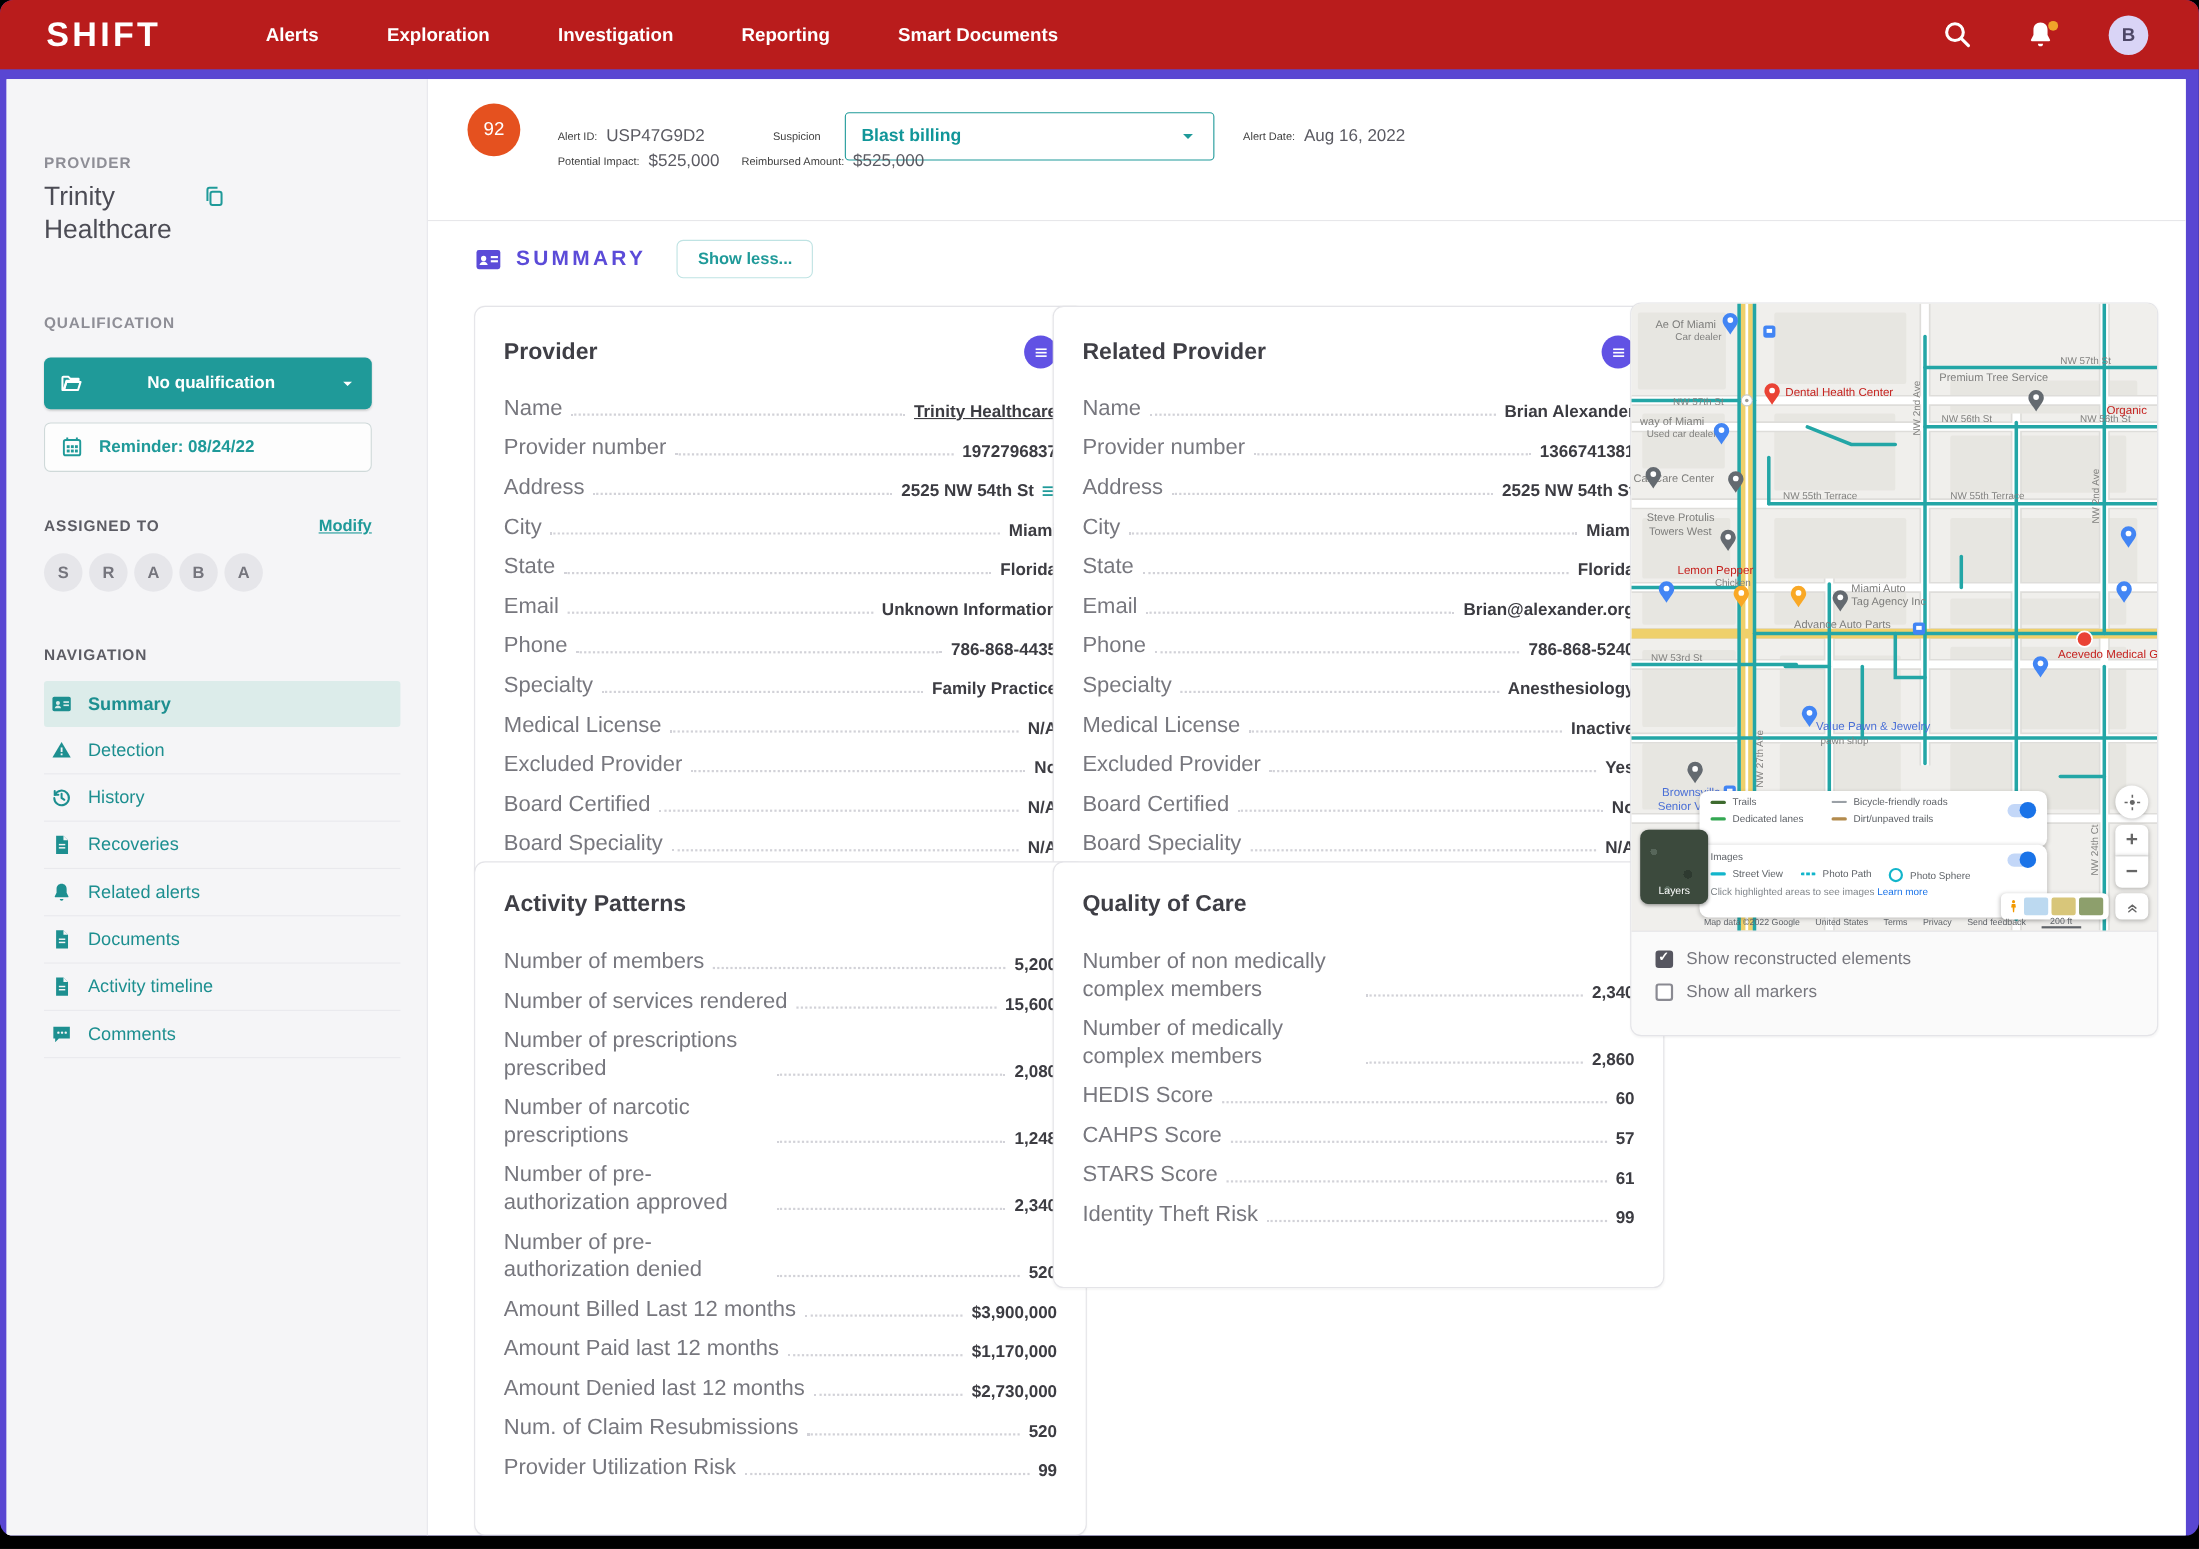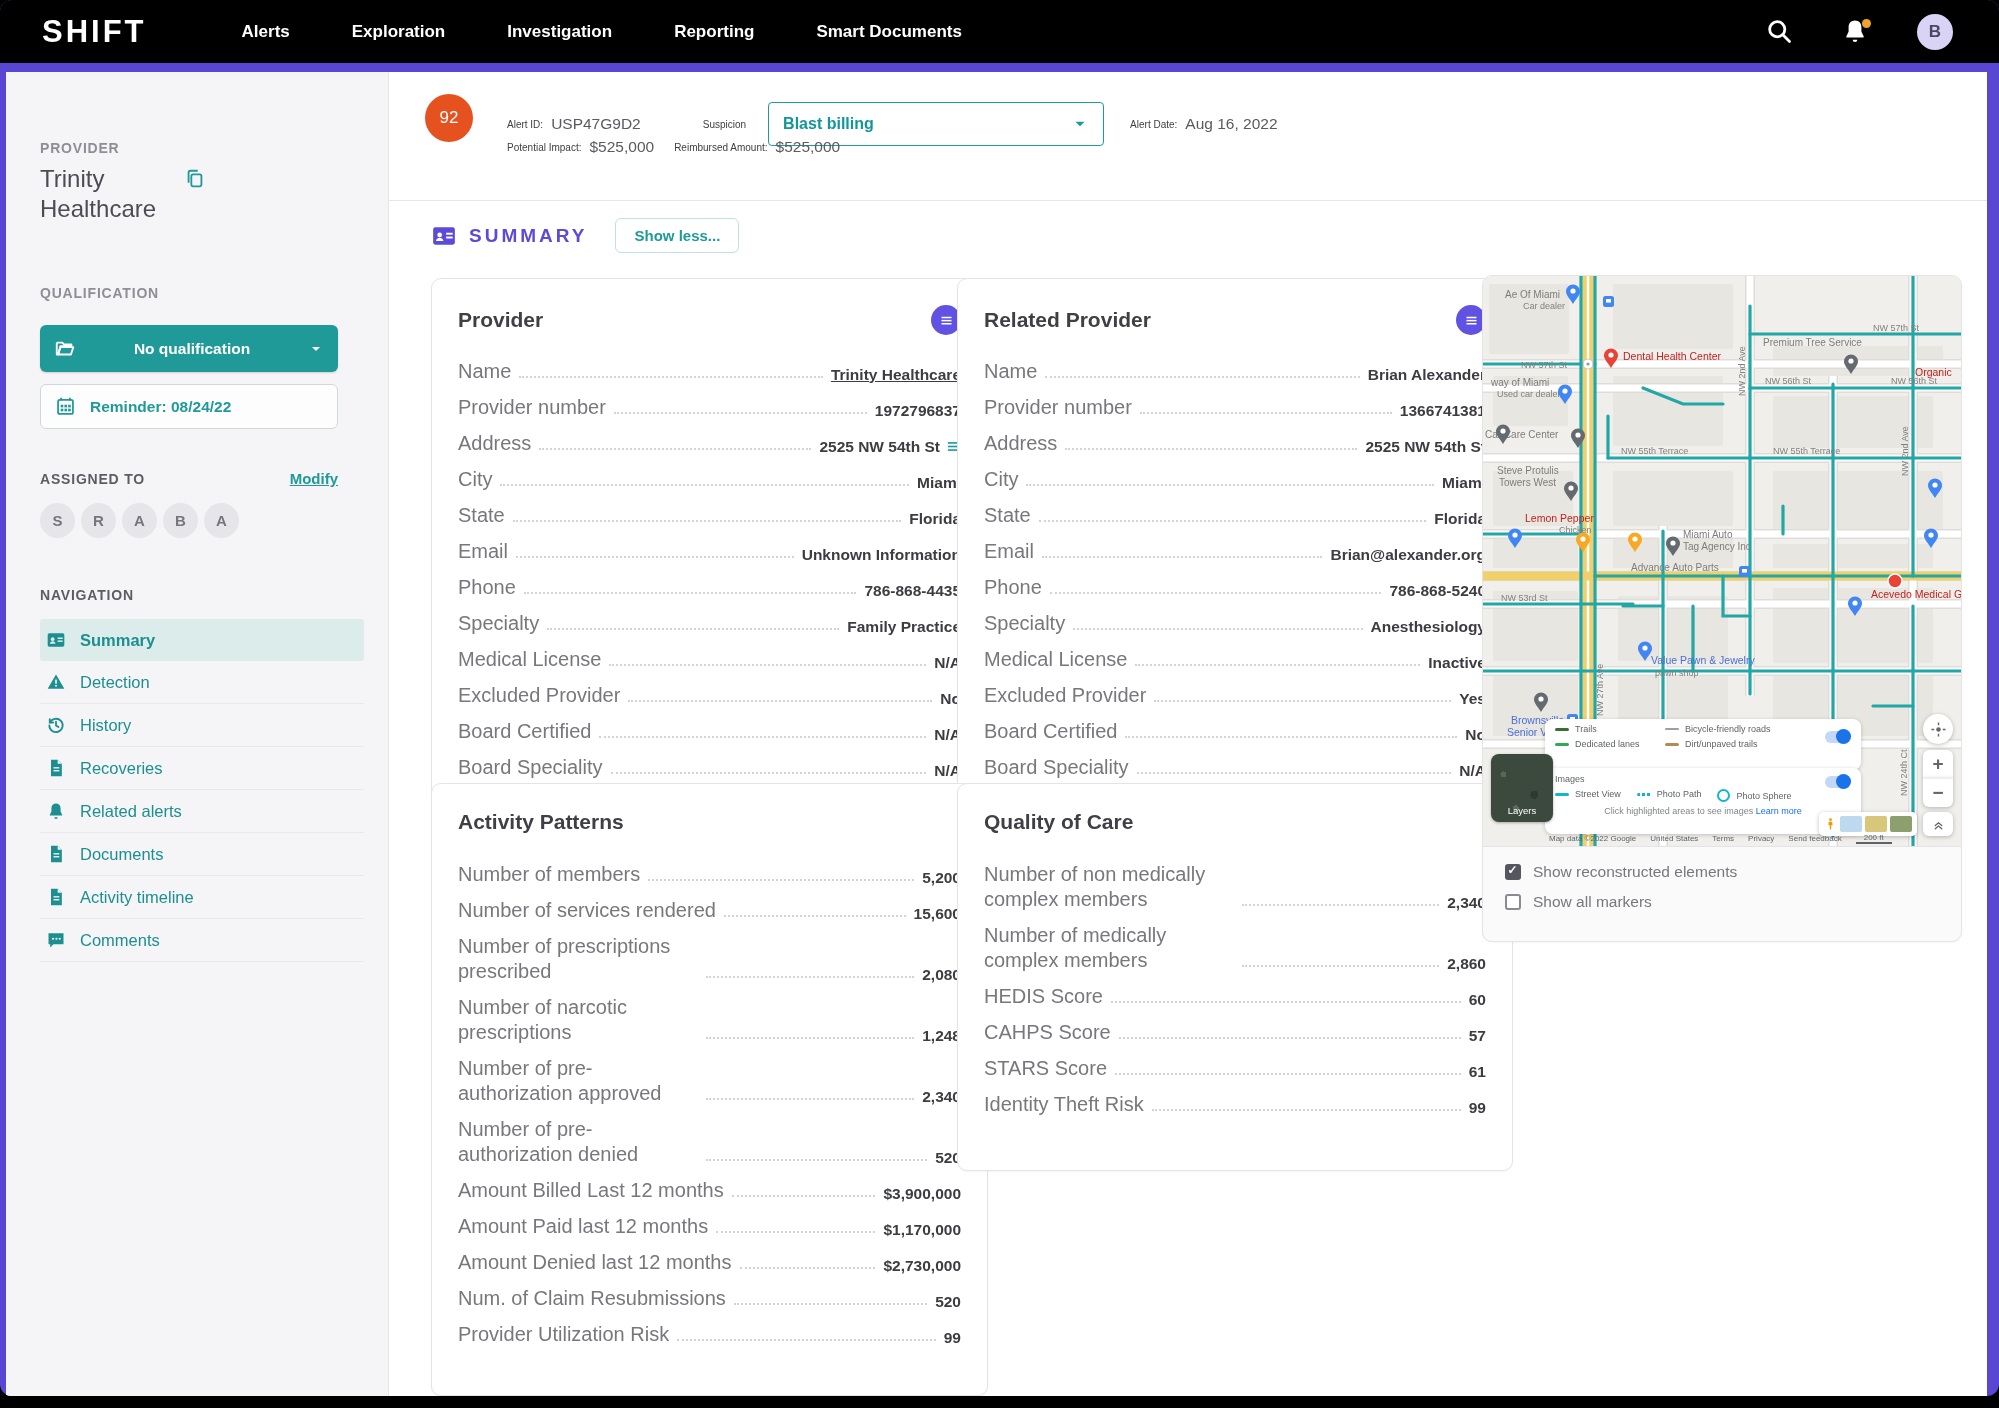--- a/index.html
+++ b/index.html
@@ -1,19 +1,19 @@
 <!DOCTYPE html>
 <html><head>
 <meta charset="utf-8">
 <style>
   html,body{margin:0;padding:0;background:#000;width:1999px;height:1408px;overflow:hidden;
     font-family:"Liberation Sans",sans-serif;-webkit-font-smoothing:antialiased;}
   .frame{position:absolute;top:0;left:0;right:0;bottom:12px;background:#5946d2;border-radius:12px;overflow:hidden;}
   
-  .topbar{position:absolute;top:0;left:0;right:0;height:63px;background:#000000;display:flex;align-items:center;}
+  .topbar{position:absolute;top:0;left:0;right:0;height:63px;background:#b91c1c;display:flex;align-items:center;}
   .logo{color:#fff;font-size:31px;font-weight:800;letter-spacing:3px;margin-left:42px;font-stretch:condensed;}
   .menu{display:flex;margin-left:95px;gap:62px;}
   .menu-item{color:#fff;font-size:17px;font-weight:700;cursor:pointer;}
   .top-icons{margin-left:auto;display:flex;align-items:center;gap:46px;margin-right:46px;}
   .icon-btn{width:30px;height:30px;color:#fff;position:relative;cursor:pointer;}
   .bell-dot{position:absolute;top:2px;right:0px;width:9px;height:9px;border-radius:50%;background:#f0a32a;}
   .avatar{width:36px;height:36px;border-radius:50%;background:#d9d4f6;color:#4d4767;font-weight:700;
     font-size:17px;display:flex;align-items:center;justify-content:center;cursor:pointer;}
   
   .content{position:absolute;top:72px;left:6px;right:12px;bottom:0;background:#fff;display:flex;}
@@ -97,21 +97,21 @@
     font-size:9px;color:#5f6368;}
   #legend1{left:62px;top:443px;width:296px;height:42px;padding:5px 10px 4px 10px;}
   #legend2{left:62px;top:492px;width:296px;height:56px;padding:6px 10px 4px 10px;}
   .leg-grid{display:grid;grid-template-columns:110px 150px;row-gap:5px;}
   .leg-item{display:flex;align-items:center;gap:6px;}
   .swatch{width:14px;height:3px;border-radius:2px;flex:none;}
   .toggle{position:absolute;right:10px;top:12px;width:26px;height:12px;border-radius:7px;background:#c3d7f8;cursor:pointer;}
   .toggle::after{content:"";position:absolute;right:0;top:-2px;width:15px;height:15px;border-radius:50%;background:#1a73e8;}
   .leg2-head{display:flex;align-items:center;}
   .leg2-items{display:flex;gap:16px;margin-top:5px;align-items:flex-start;}
-  .leg-caption{margin-top:4px;color:#80868b;text-align:center;}
+  .leg-caption{margin-top:4px;color:#80868b;}
   .leg-caption a{color:#1a73e8;text-decoration:none;cursor:pointer;}
   .map-ctl{position:absolute;background:#fff;border-radius:6px;box-shadow:0 1px 4px rgba(0,0,0,.25);color:#666;
     display:flex;align-items:center;justify-content:center;cursor:pointer;}
   #ctl-compass{right:8px;top:438px;width:30px;height:30px;border-radius:15px;}
   #ctl-zoomin{right:8px;top:474px;width:30px;height:28px;font-size:19px;font-weight:700;border-radius:6px 6px 0 0;}
   #ctl-zoomout{right:8px;top:502px;width:30px;height:28px;font-size:19px;font-weight:700;border-radius:0 0 6px 6px;border-top:1px solid #eee;}
   #ctl-collapse{right:8px;top:536px;width:30px;height:24px;font-size:11px;}
   .thumb-strip{position:absolute;right:44px;top:536px;display:flex;gap:3px;align-items:center;background:#fff;
     border-radius:5px;padding:3px 5px;box-shadow:0 1px 4px rgba(0,0,0,.25);}
   .thumb{width:22px;height:16px;border-radius:2px;}

